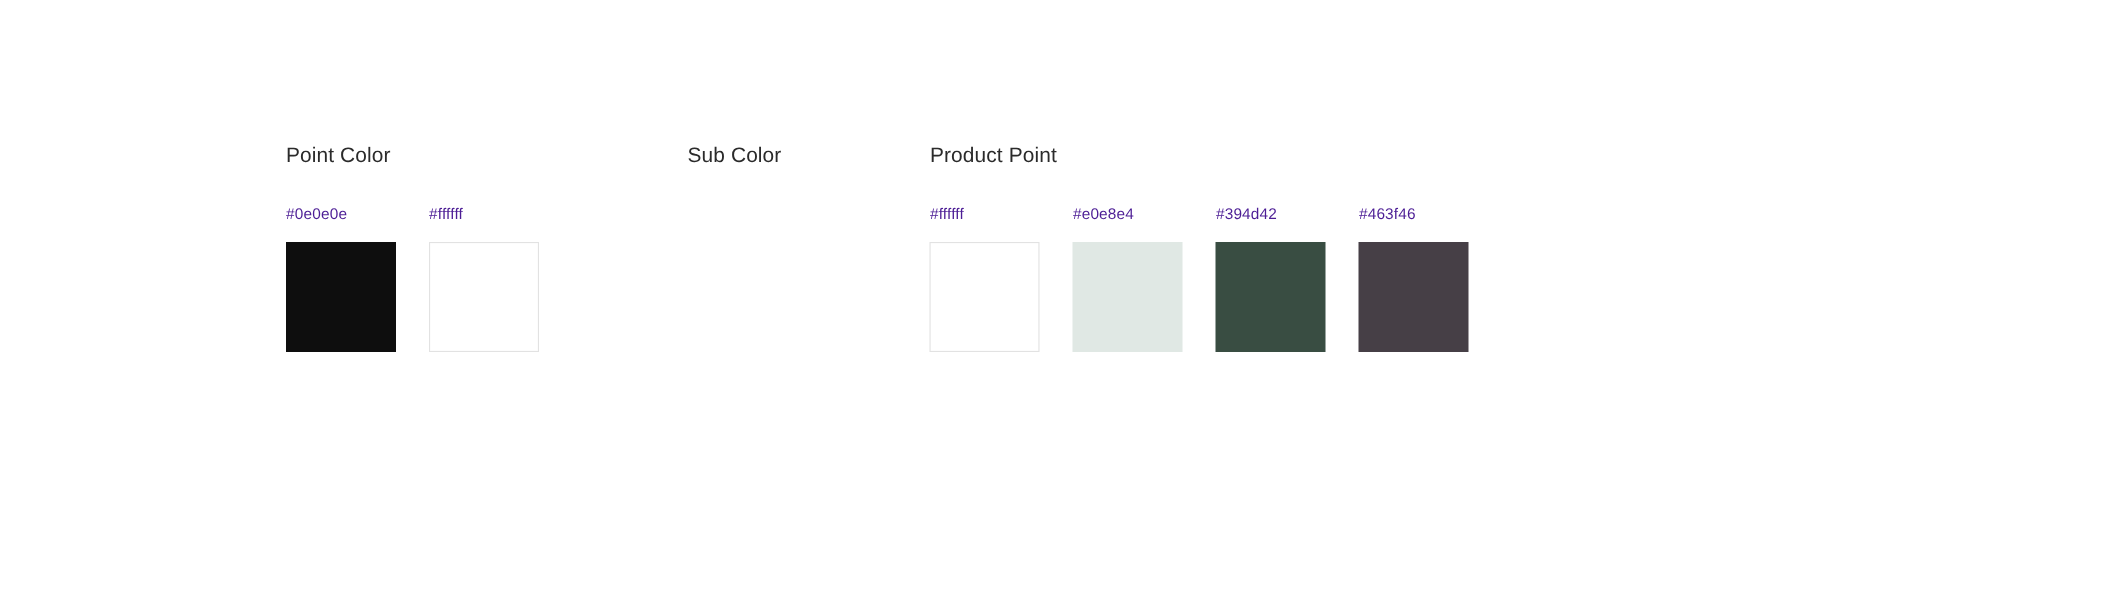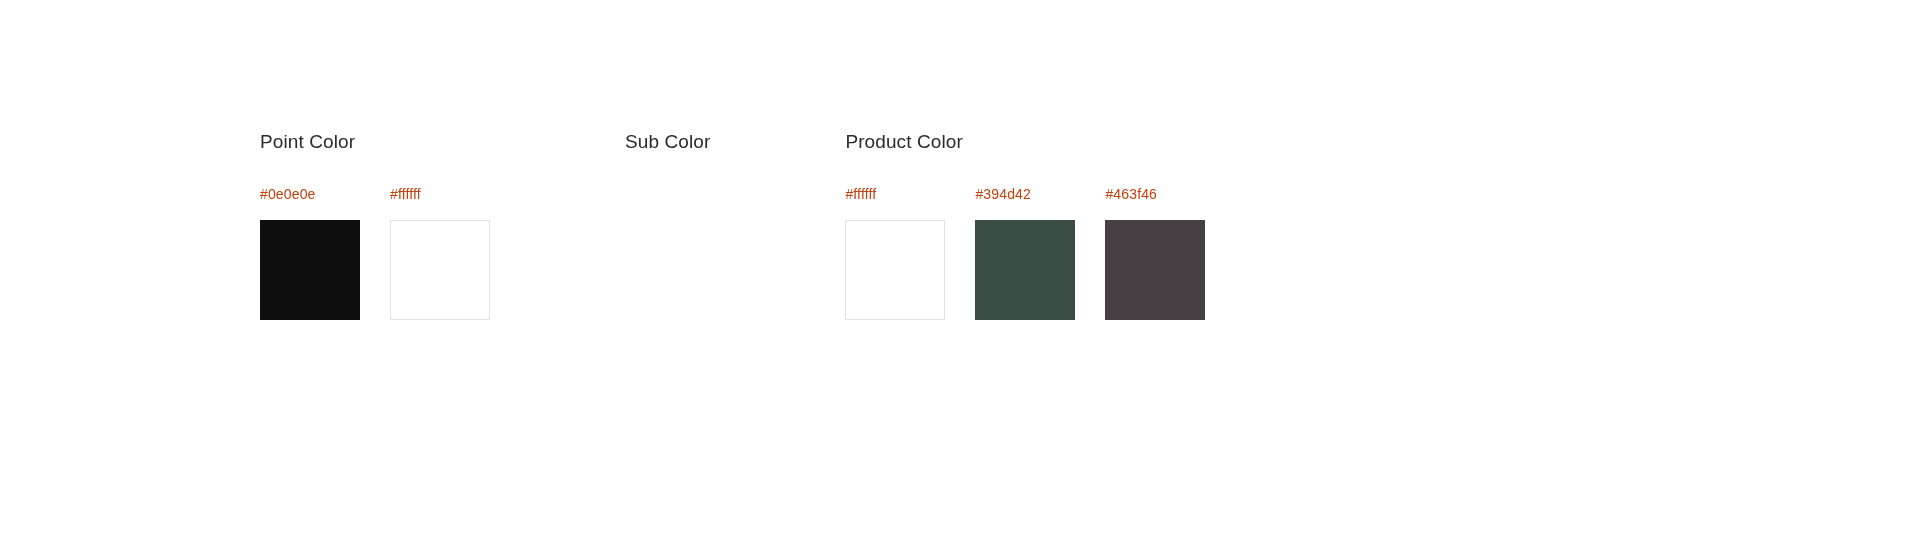--- a/index.html
+++ b/index.html
@@ -59,21 +59,21 @@
     display: flex;
     flex-direction: column;
     align-items: flex-start;
     width: 100px;
   }
 
   .swatch-hex {
     font-size: 14px;
     font-weight: 400;
     line-height: 1.2;
-    color: #c2410c;
+    color: #4c1d95;
     letter-spacing: 0.15px;
     white-space: nowrap;
     margin: 0 0 17px 0;
   }
 
   .swatch-chip {
     width: 100px;
     height: 100px;
     box-sizing: border-box;
     background: #ffffff;
@@ -100,25 +100,29 @@
             <div class="swatch-chip has-border" style="background: rgb(255, 255, 255); border-color: rgb(226, 226, 226);"></div>
           </div>
         </div>
       </div>
       <div class="color-group">
         <div class="group-title">Sub Color</div>
         <div class="swatch-row">
         </div>
       </div>
       <div class="color-group">
-        <div class="group-title">Product Color</div>
+        <div class="group-title">Product Point</div>
         <div class="swatch-row">
           <div class="swatch-cell">
             <div class="swatch-hex">#ffffff</div>
             <div class="swatch-chip has-border" style="background: rgb(255, 255, 255); border-color: rgb(226, 226, 226);"></div>
+          </div>
+          <div class="swatch-cell">
+            <div class="swatch-hex">#e0e8e4</div>
+            <div class="swatch-chip" style="background: rgb(224, 232, 228);"></div>
           </div>
           <div class="swatch-cell">
             <div class="swatch-hex">#394d42</div>
             <div class="swatch-chip" style="background: rgb(57, 77, 66);"></div>
           </div>
           <div class="swatch-cell">
             <div class="swatch-hex">#463f46</div>
             <div class="swatch-chip" style="background: rgb(70, 63, 70);"></div>
           </div>
         </div>

